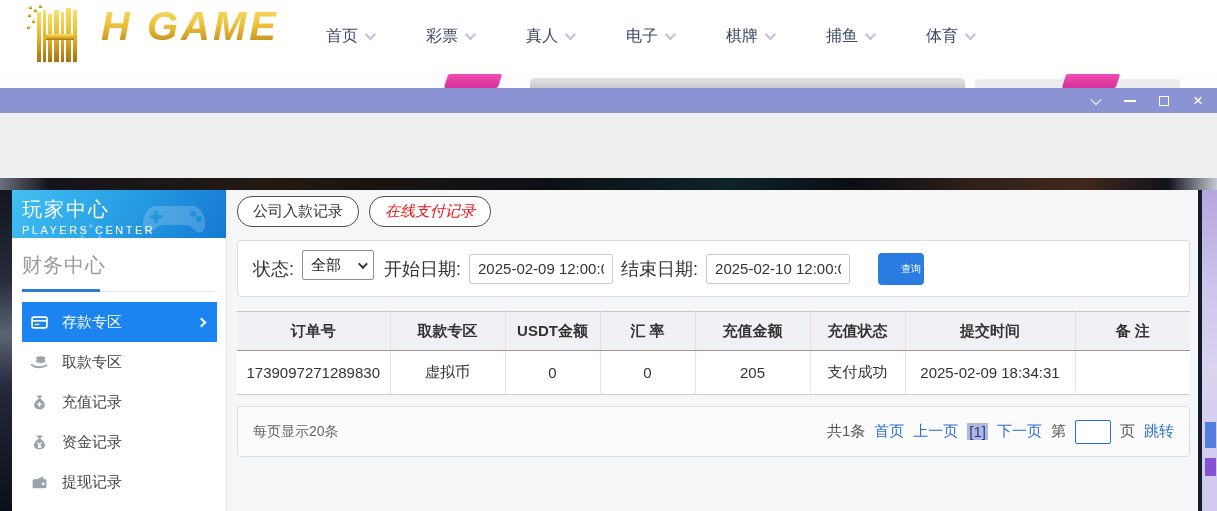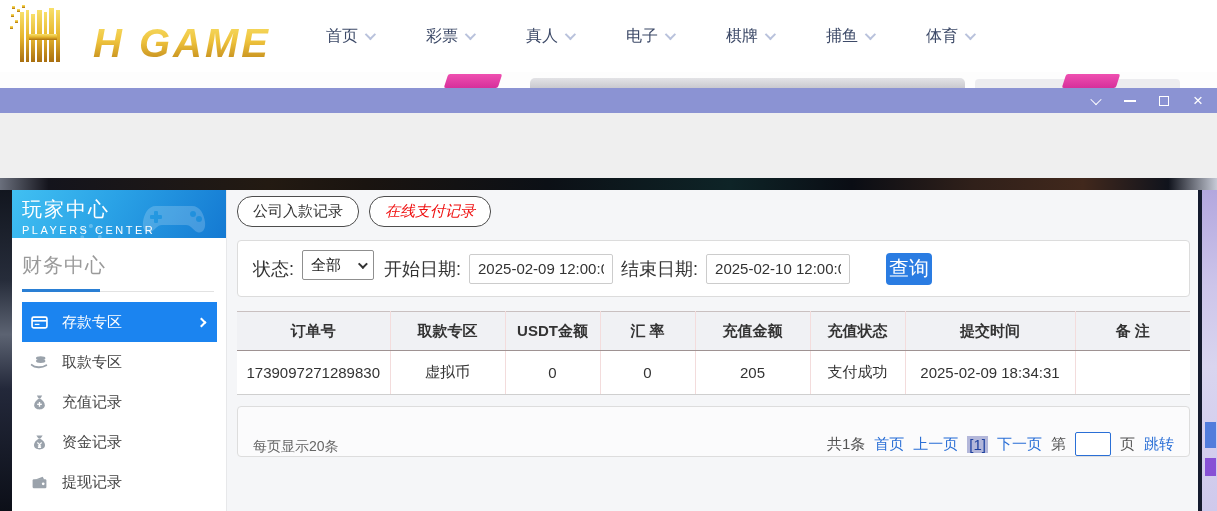--- a/index.html
+++ b/index.html
@@ -1,21 +1,21 @@
 <!DOCTYPE html>
 <html><head>
 <meta charset="utf-8">
 <style>
   * { margin:0; padding:0; box-sizing:border-box; }
   body { font-family: "Liberation Sans", sans-serif; }
   .screen { position:relative; width:1217px; height:511px; background:#fff; overflow:hidden; }
 
   
   .topbar { position:absolute; left:0; top:0; width:1217px; height:72px; background:#fff; }
-  .logo { position:absolute; left:8px; top:4px; display:flex; align-items:flex-end; height:62px;gap:9px; }
+  .logo { position:absolute; left:25px; top:4px; display:flex; align-items:flex-start; height:62px; }
   .logo-mark { margin-right:4px; }
   .logo-text {
     font-size:40px; font-weight:900; font-style:italic; letter-spacing:3px;
     background:linear-gradient(180deg,#f8e06a 0%,#eec23c 45%,#b97f14 100%);
     -webkit-background-clip:text; background-clip:text; color:transparent;
   }
   .nav { position:absolute; left:326px; top:0; height:72px; display:flex; align-items:center; gap:53px; }
   .nav-item { display:flex; align-items:center; gap:7px; cursor:pointer; }
   .nav-label { font-size:16px; color:#3d4a68; }
   .chev { width:8px; height:8px; border-right:2px solid #b9c2dc; border-bottom:2px solid #b9c2dc;
@@ -80,32 +80,32 @@
 
   .filter-panel { position:absolute; left:10px; top:50px; width:953px; height:57px; background:#fff;
     border:1px solid #dcdcdc; border-radius:4px; display:flex; align-items:center; padding-left:15px; }
   .f-label { font-size:18px; color:#333; }
   .status-select { width:72px; height:30px; border:1px solid #8f8f8f; border-radius:2px; margin:0 10px 7px 8px;
     display:flex; align-items:center; padding:0 8px; font-size:15px; color:#222; cursor:pointer; background:#fff; }
   .sel-chev { margin-left:auto; width:7px; height:7px; border-right:2px solid #333; border-bottom:2px solid #333; transform:rotate(45deg) translateY(-2px); }
   .date-input { width:144px; height:30px; border:1px solid #ccc; border-radius:2px; margin:0 8px; padding:0 8px;
     font-size:15px; color:#333; font-family:"Liberation Sans",sans-serif; }
   .search-btn { width:46px; height:32px; background:#2a7ce2; color:#fff; border:none; border-radius:4px;
-    font-size:20px; margin-left:28px; cursor:pointer; font-family:"Liberation Sans",sans-serif; }
+    font-size:10px; margin-left:20px; cursor:pointer; font-family:"Liberation Sans",sans-serif;padding-left:20px; }
 
   .records-table { position:absolute; left:10px; top:121px; width:953px; border-collapse:collapse; table-layout:fixed;
     border-top:1px solid #c9c0c0; }
   .records-table th { height:39px; background:#f0f1f4; font-size:15px; color:#333; font-weight:bold;
     border-bottom:1px solid #9e9292; }
   .records-table td { height:44px; background:#fff; font-size:15px; color:#333; text-align:center;
     border-bottom:1px solid #cfcfcf; overflow:hidden; white-space:nowrap; }
   .records-table th + th, .records-table td + td { border-left:1px solid #f3dcdc; }
 
   .pager { position:absolute; left:10px; top:216px; width:953px; height:51px; background:#fbfbfc;
-    border:1px solid #ddd; border-radius:4px; display:flex; align-items:flex-end; padding:0 15px; }
+    border:1px solid #ddd; border-radius:4px; display:flex; align-items:center; padding:0 15px; }
   .pager-left { font-size:14px; color:#666; }
   .pager-right { margin-left:auto; display:flex; align-items:center; gap:9px; font-size:15px; }
   .pg-total { color:#555; }
   .pg-link { color:#2a6fd6; cursor:pointer; }
   .pg-current { background:#b3b7da; color:#1d3f9e; padding:0 2px; cursor:pointer; }
   .pg-text { color:#555; }
   .jump-input { width:36px; height:24px; border:1px solid #2a6fd6; border-radius:2px; text-align:center;
     font-size:14px; font-family:"Liberation Sans",sans-serif; }
 </style>
 </head>

